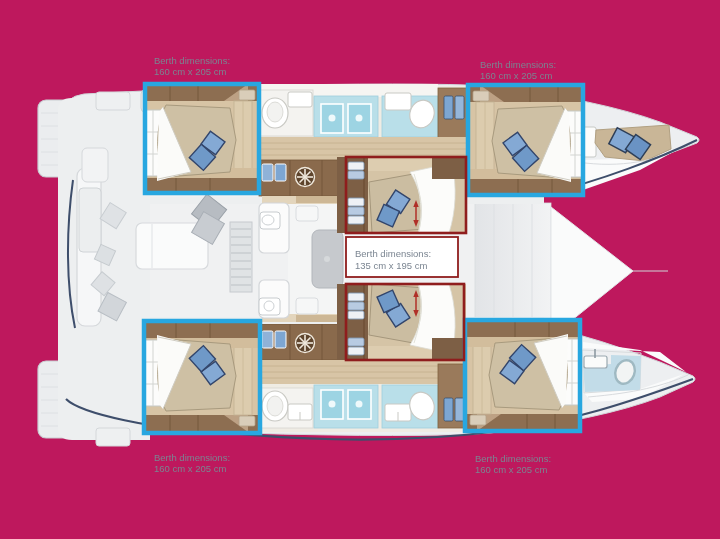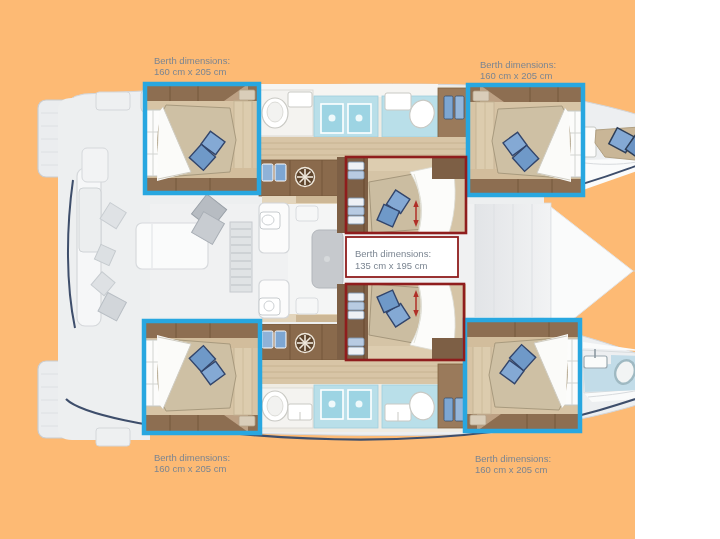--- a/index.html
+++ b/index.html
@@ -1,16 +1,16 @@
 <!DOCTYPE html>
 <html><head>
 <meta charset="utf-8">
 <style>
   html,body{margin:0;padding:0;background:#ffffff;}
-  #stage{position:relative;width:635px;height:539px;background:#fdba74;overflow:hidden;
+  #stage{position:relative;width:720px;height:539px;background:#be185d;overflow:hidden;
          font-family:"Liberation Sans",sans-serif;}
   svg{position:absolute;left:0;top:0;}
 </style>
 </head>
 <body>
 <div id="stage">
 <svg width="720" height="539" viewBox="0 0 720 539">
 <defs>
   <linearGradient id="fdeck" x1="0" y1="0" x2="1" y2="0">
     <stop offset="0" stop-color="#e2e4e7"></stop>

